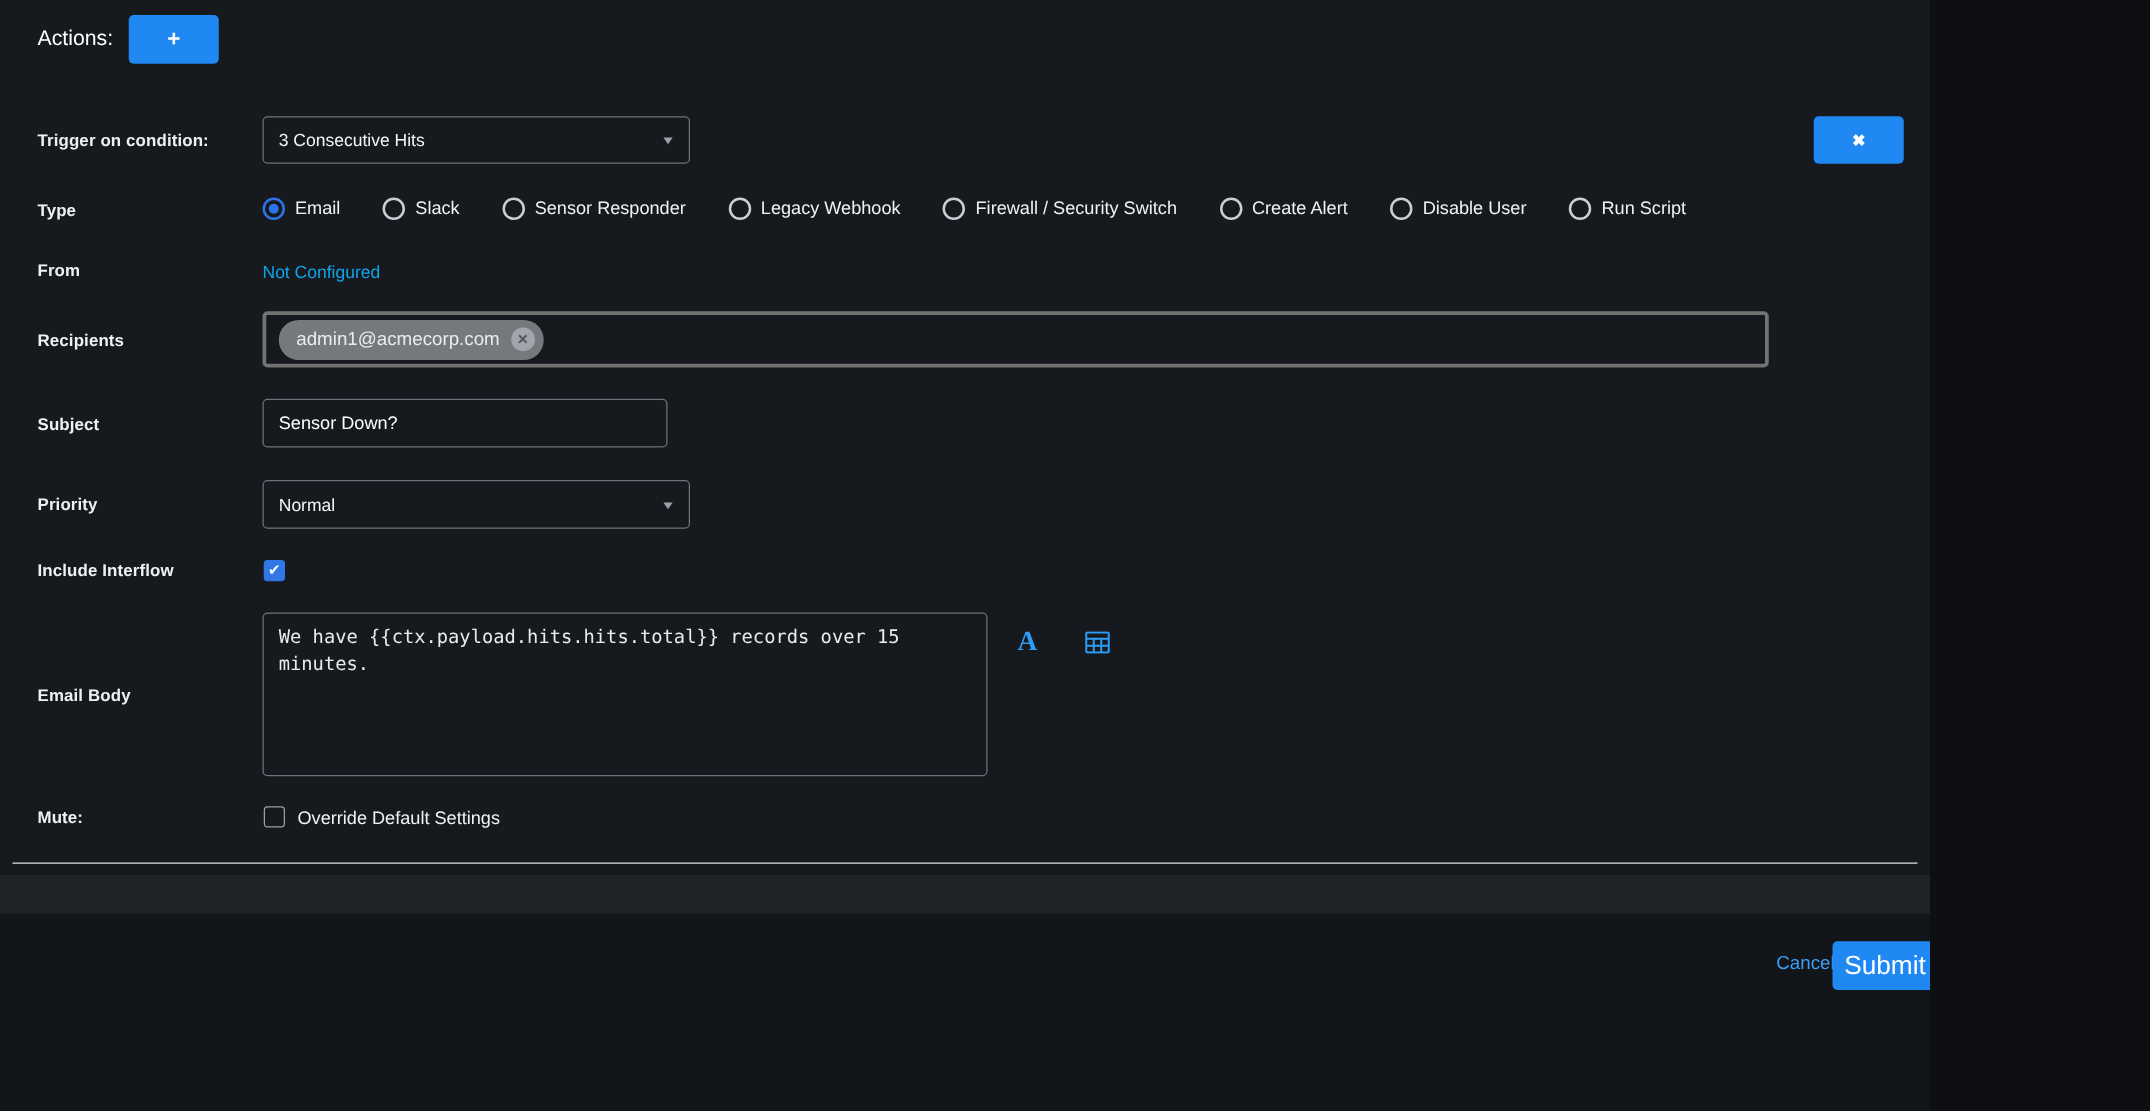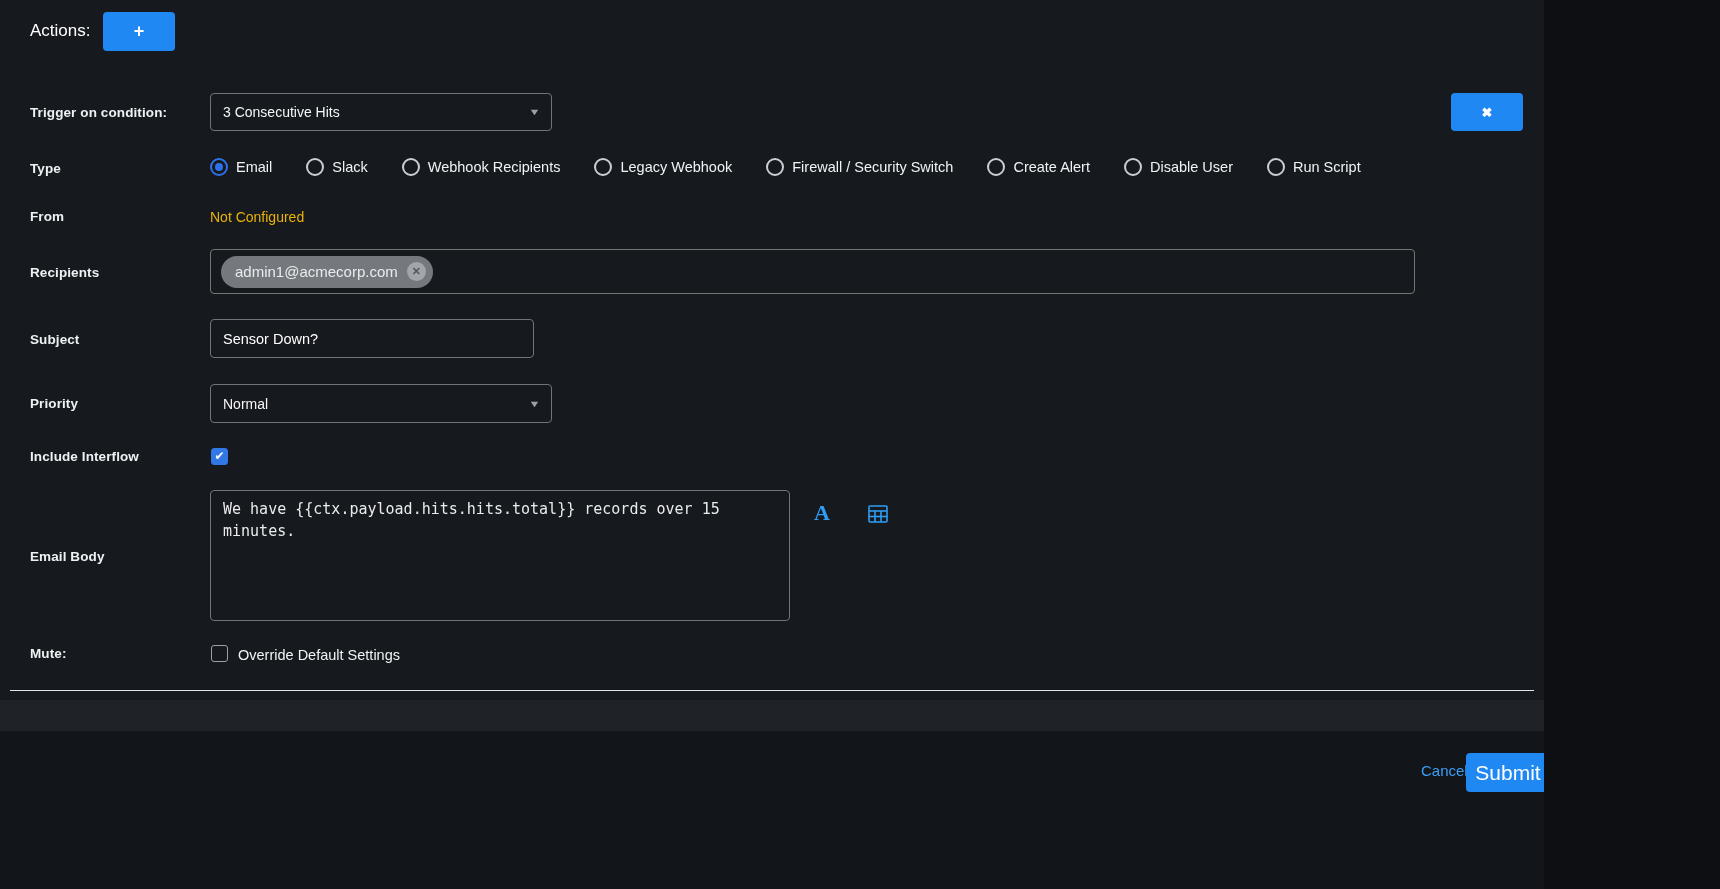--- a/index.html
+++ b/index.html
@@ -37,28 +37,28 @@
   .radio{
     width:18px;height:18px;border-radius:50%;border:2px solid #c9cfd4;
     position:relative;flex:0 0 auto;background:transparent;
   }
   .radio.selected{border-color:#2d72e8;}
   .radio.selected::after{
     content:"";position:absolute;left:50%;top:50%;width:8px;height:8px;
     transform:translate(-50%,-50%);border-radius:50%;background:#2d72e8;
   }
   .radio-label{font-size:14.5px;color:#f0f3f5;}
-  .static-value{position:absolute;font-size:14px;color:#eab308;}
+  .static-value{position:absolute;font-size:14px;color:#0ea5e9;}
   .input-box{
     position:absolute;background:var(--background,#16191d);
     border:1px solid #6d747b;border-radius:4px;color:#fff;
     font-size:14.5px;font-family:"Liberation Sans",sans-serif;padding:0 12px;
   }
   .chip-field{
-    position:absolute;border:1px solid #737373;border-radius:4px;
+    position:absolute;border:3px solid #737373;border-radius:4px;
     display:flex;align-items:center;padding:0 10px;gap:8px;
   }
   .chip{
     display:inline-flex;align-items:center;gap:9px;height:32px;
     background:#75797e;border-radius:17px;padding:0 7px 0 14px;
     color:#e9ecef;font-size:15px;
   }
   .chip-remove{
     width:19px;height:19px;border-radius:50%;background:#a0a6ab;color:#55595e;
     display:flex;align-items:center;justify-content:center;
@@ -115,21 +115,21 @@
     <label class="radio-item">
       <span class="radio selected"></span>
       <span class="radio-label">Email</span>
     </label>
     <label class="radio-item">
       <span class="radio"></span>
       <span class="radio-label">Slack</span>
     </label>
     <label class="radio-item">
       <span class="radio"></span>
-      <span class="radio-label">Webhook Recipients</span>
+      <span class="radio-label">Sensor Responder</span>
     </label>
     <label class="radio-item">
       <span class="radio"></span>
       <span class="radio-label">Legacy Webhook</span>
     </label>
     <label class="radio-item">
       <span class="radio"></span>
       <span class="radio-label">Firewall / Security Switch</span>
     </label>
     <label class="radio-item">

